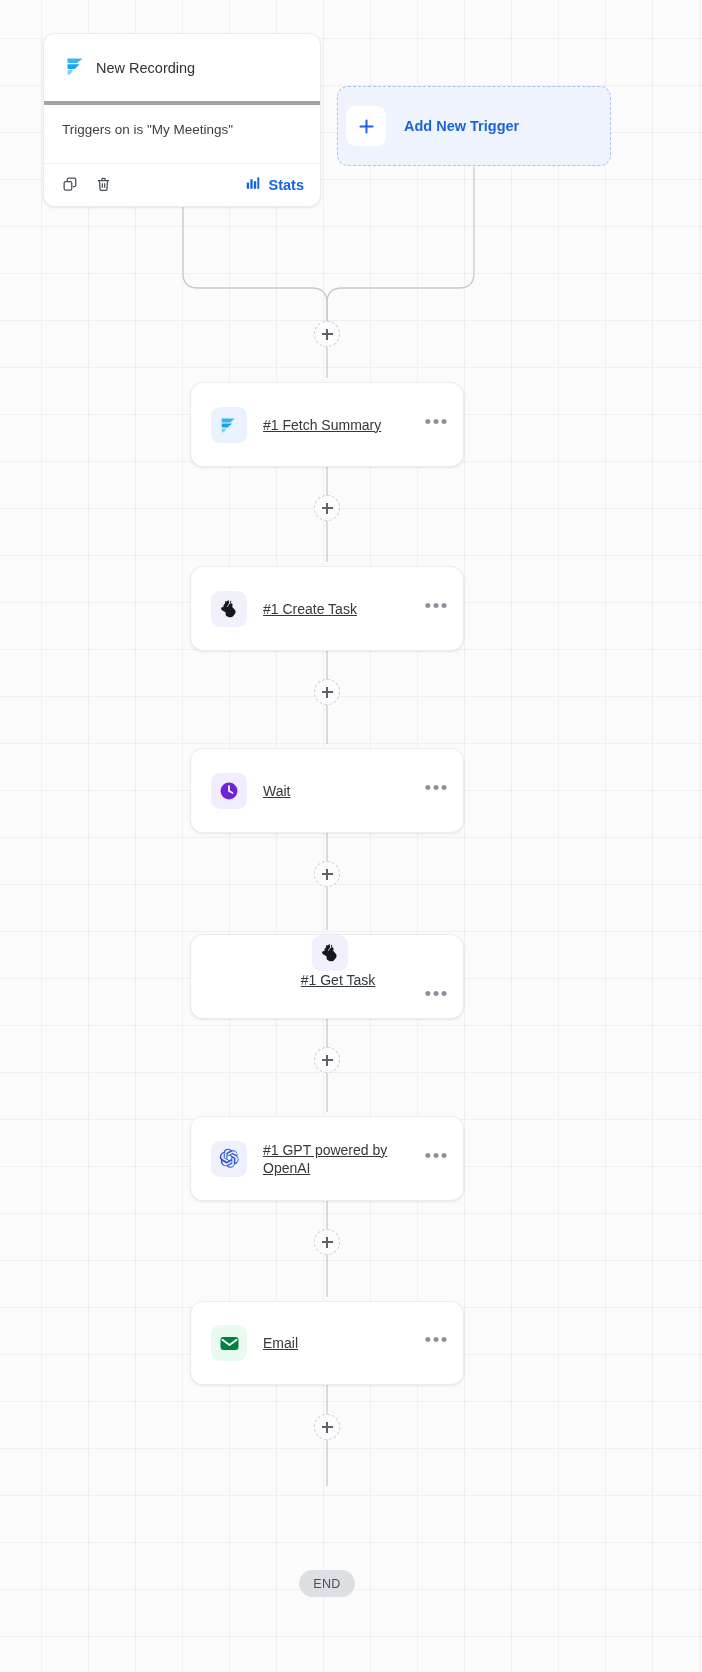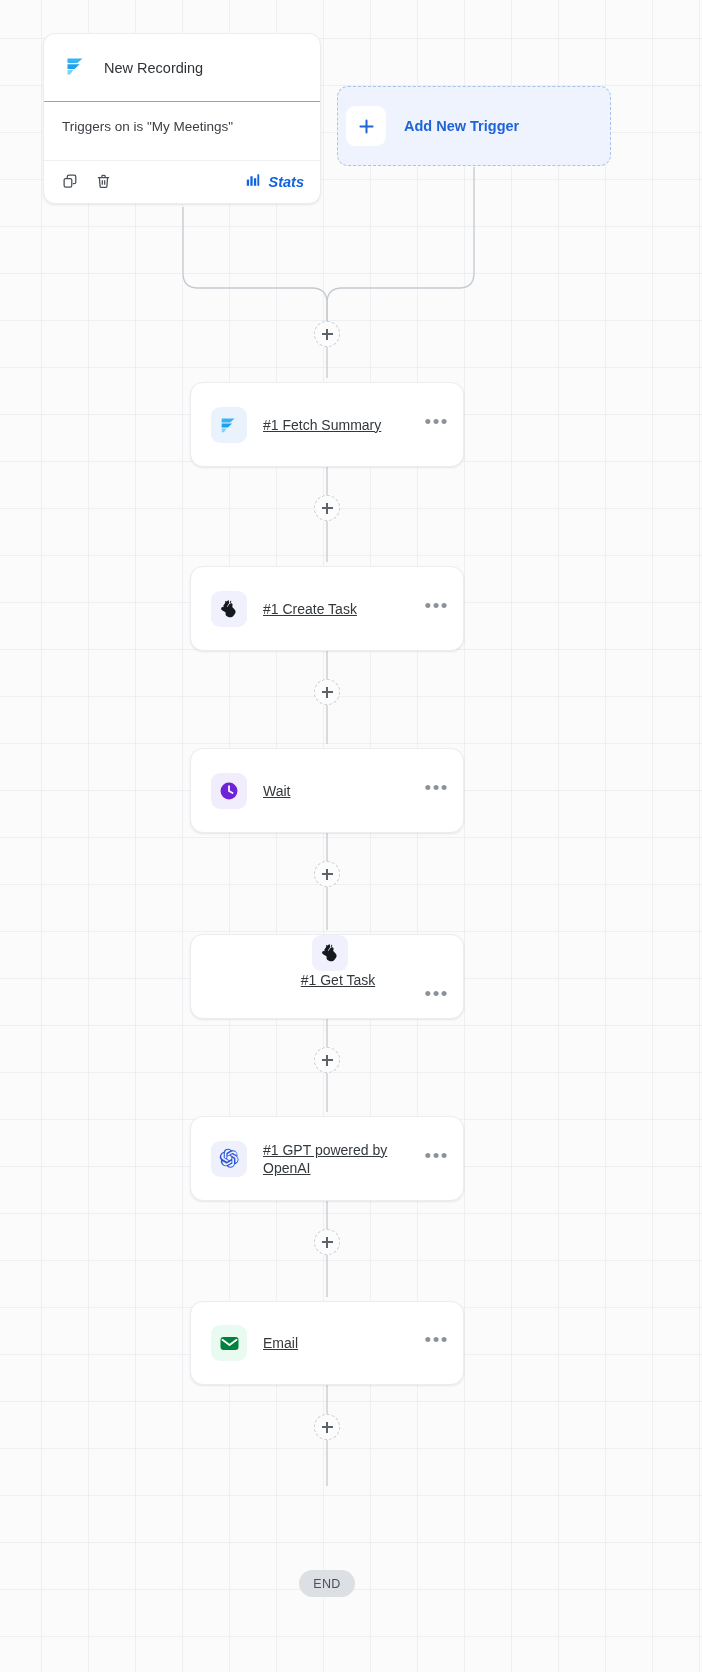--- a/index.html
+++ b/index.html
@@ -25,34 +25,33 @@
   .trigger-card {
     position: absolute; left: 43px; top: 33px;
     width: 278px;
     background: #ffffff;
     border: 1px solid #ebedf0;
     border-radius: 12px;
     box-shadow: 0 1px 3px rgba(16,24,40,0.05), 0 1px 2px rgba(16,24,40,0.04);
     overflow: hidden;
   }
   .trigger-head {
-    display: flex; align-items: center; gap: 14px;
+    display: flex; align-items: center; gap: 6px;
     padding: 18px 16px 17px 18px;
-    border-bottom: 1px solid #a3a3a3;
+    border-bottom: 4px solid #a3a3a3;
   }
   .trigger-title { font-size: 14.5px; color: #2f3337; }
   .trigger-body {
     padding: 17px 18px 26px 18px;
     border-bottom: 1px solid #eef0f2;
     font-size: 13.5px; color: #3a3f44;
   }
   .trigger-foot {
     display: flex; align-items: center;
     padding: 11px 16px 12px 18px;
-    font-style: italic;
   }
   .foot-icons { display: flex; align-items: center; gap: 16px; }
   .foot-btn { display: flex; align-items: center; justify-content: center; cursor: pointer; }
   .stats-link {
     margin-left: auto;
     display: flex; align-items: center; gap: 8px;
     color: #1263e0; font-size: 14.5px; font-weight: bold;
     cursor: pointer;
   }
 

